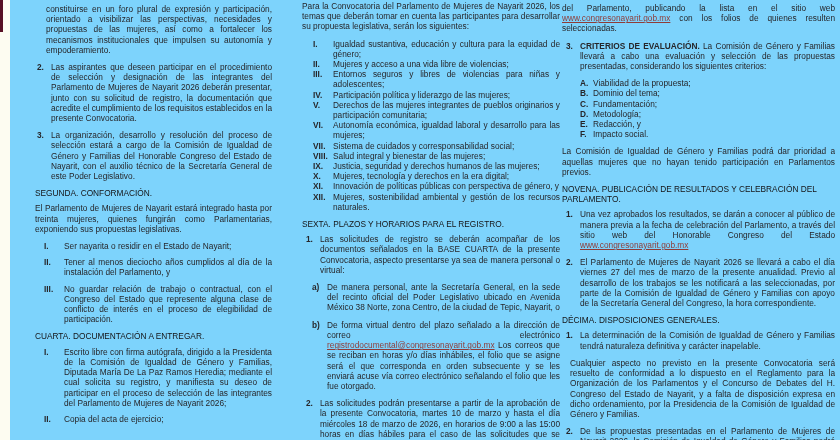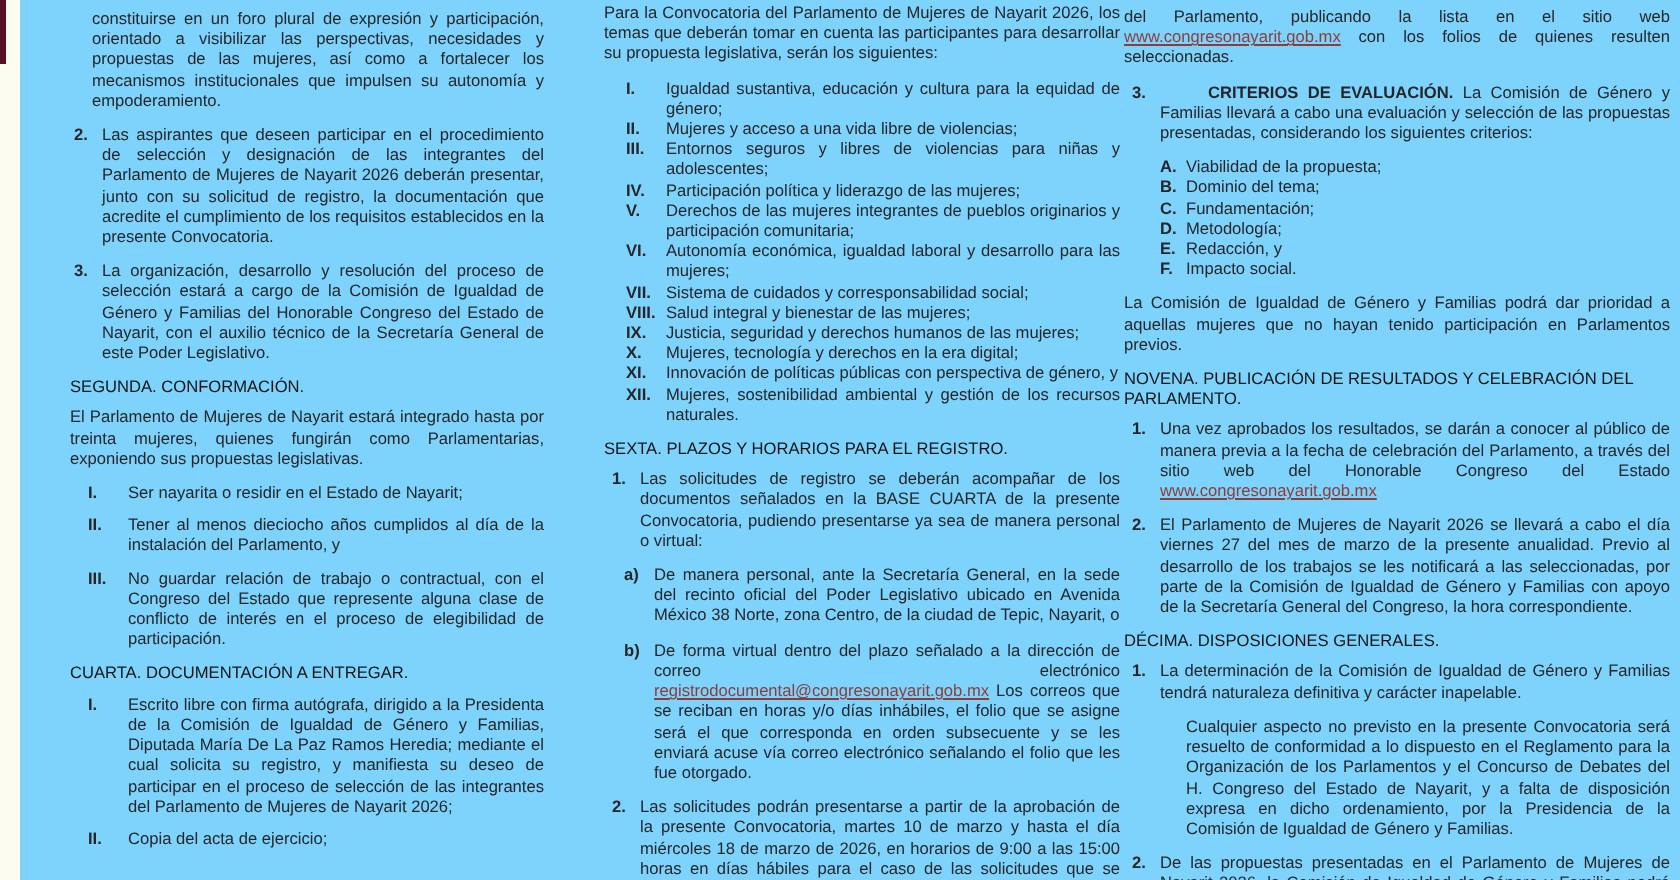--- a/index.html
+++ b/index.html
@@ -32,22 +32,22 @@
   .rom{padding-left:29px;}
   .rom .marker{left:9px;}
   #col-1 .rom{padding-left:31px;}
   #col-1 .rom .marker{left:11px;}
   .alpha{padding-left:31px;}
   .alpha .marker{left:18px;}
   .list .item{margin-bottom:0;}
   #col-0 .list .item{margin-bottom:6px;}
   #col-0 .list .item:last-child{margin-bottom:0;}
   .indented{margin-left:11px;}
-  #col-1 .indented,#col-2 .indented{margin-left:31px;}
-  .b{font-weight:bold;margin-left:24px;}
+  #col-1 .indented,#col-2 .indented{margin-left:8px;}
+  .b{font-weight:bold;}
   a.lnk{color:#8f3c38;text-decoration:underline;cursor:pointer;}
 </style>
 </head>
 <body>
 
 <div class="page">
   <div class="left-margin">
     <div class="corner-mark"></div>
   </div>
   <div class="col" id="col-0">
@@ -77,21 +77,21 @@
         <div class="item rom"><span class="marker">V.</span><span>Derechos de las mujeres integrantes de pueblos originarios y participación comunitaria;</span></div>
         <div class="item rom"><span class="marker">VI.</span><span>Autonomía económica, igualdad laboral y desarrollo para las mujeres;</span></div>
         <div class="item rom"><span class="marker">VII.</span><span>Sistema de cuidados y corresponsabilidad social;</span></div>
         <div class="item rom"><span class="marker">VIII.</span><span>Salud integral y bienestar de las mujeres;</span></div>
         <div class="item rom"><span class="marker">IX.</span><span>Justicia, seguridad y derechos humanos de las mujeres;</span></div>
         <div class="item rom"><span class="marker">X.</span><span>Mujeres, tecnología y derechos en la era digital;</span></div>
         <div class="item rom"><span class="marker">XI.</span><span>Innovación de políticas públicas con perspectiva de género, y</span></div>
         <div class="item rom"><span class="marker">XII.</span><span>Mujeres, sostenibilidad ambiental y gestión de los recursos naturales.</span></div>
       </div>
       <div class="block heading">SEXTA. PLAZOS Y HORARIOS PARA EL REGISTRO.</div>
-      <div class="block item num"><span class="marker">1.</span><span>Las solicitudes de registro se deberán acompañar de los documentos señalados en la BASE CUARTA de la presente Convocatoria, pudiendo presentarse ya sea de manera personal o virtual:</span></div>
+      <div class="block item num"><span class="marker">1.</span><span>Las solicitudes de registro se deberán acompañar de los documentos señalados en la BASE CUARTA de la presente Convocatoria, aspecto presentarse ya sea de manera personal o virtual:</span></div>
       <div class="block item let"><span class="marker">a)</span><span>De manera personal, ante la Secretaría General, en la sede del recinto oficial del Poder Legislativo ubicado en Avenida México 38 Norte, zona Centro, de la ciudad de Tepic, Nayarit, o</span></div>
       <div class="block item let"><span class="marker">b)</span><span>De forma virtual dentro del plazo señalado a la dirección de correo electrónico </span><a class="lnk">registrodocumental@congresonayarit.gob.mx</a><span> Los correos que se reciban en horas y/o días inhábiles, el folio que se asigne será el que corresponda en orden subsecuente y se les enviará acuse vía correo electrónico señalando el folio que les fue otorgado.</span></div>
       <div class="block item num"><span class="marker">2.</span><span>Las solicitudes podrán presentarse a partir de la aprobación de la presente Convocatoria, martes 10 de marzo y hasta el día miércoles 18 de marzo de 2026, en horarios de 9:00 a las 15:00 horas en días hábiles para el caso de las solicitudes que se presenten de manera personal, y hasta las 11:59 horas del día miércoles 18 de marzo de 2026, para las solicitudes que se presenten vía correo electrónico.</span></div>
     </div>
   <div class="col" id="col-2">
       <div class="block para"><span>del Parlamento, publicando la lista en el sitio web </span><a class="lnk">www.congresonayarit.gob.mx</a><span> con los folios de quienes resulten seleccionadas.</span></div>
       <div class="block item num"><span class="marker">3.</span><span class="b">CRITERIOS DE EVALUACIÓN.</span><span> La Comisión de Género y Familias llevará a cabo una evaluación y selección de las propuestas presentadas, considerando los siguientes criterios:</span></div>
       <div class="block list">
         <div class="item alpha"><span class="marker">A.</span><span>Viabilidad de la propuesta;</span></div>
         <div class="item alpha"><span class="marker">B.</span><span>Dominio del tema;</span></div>

